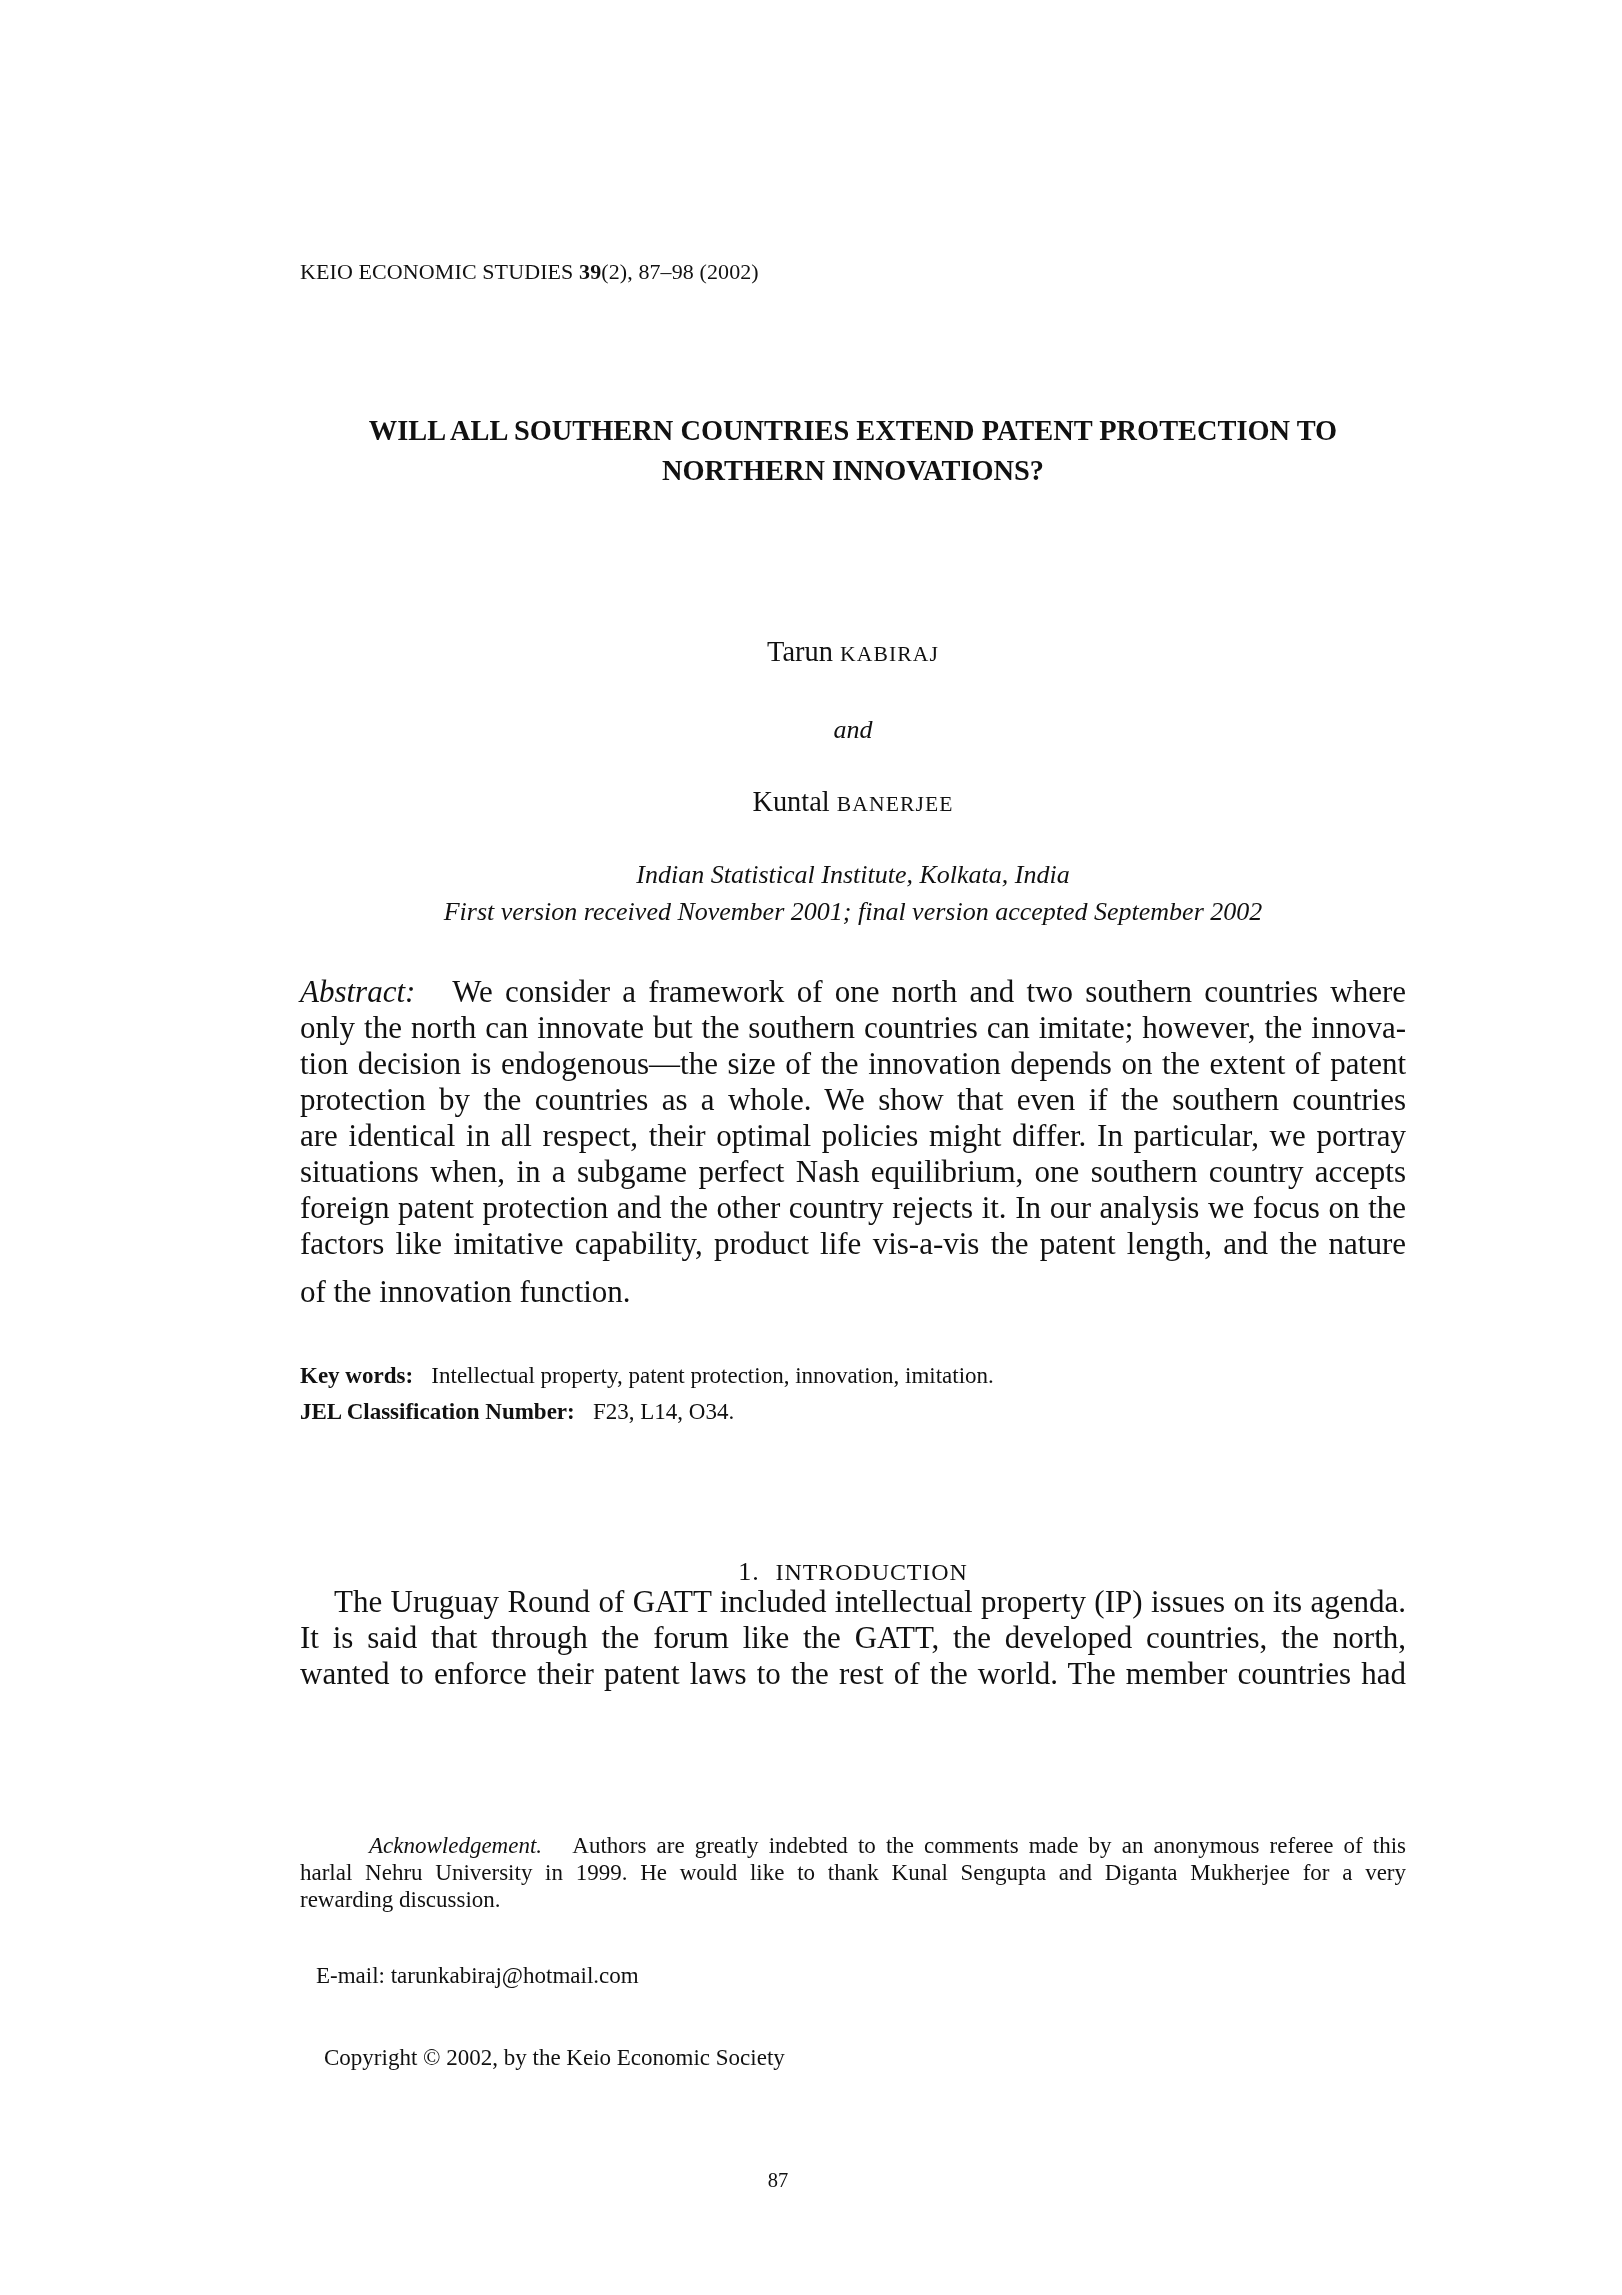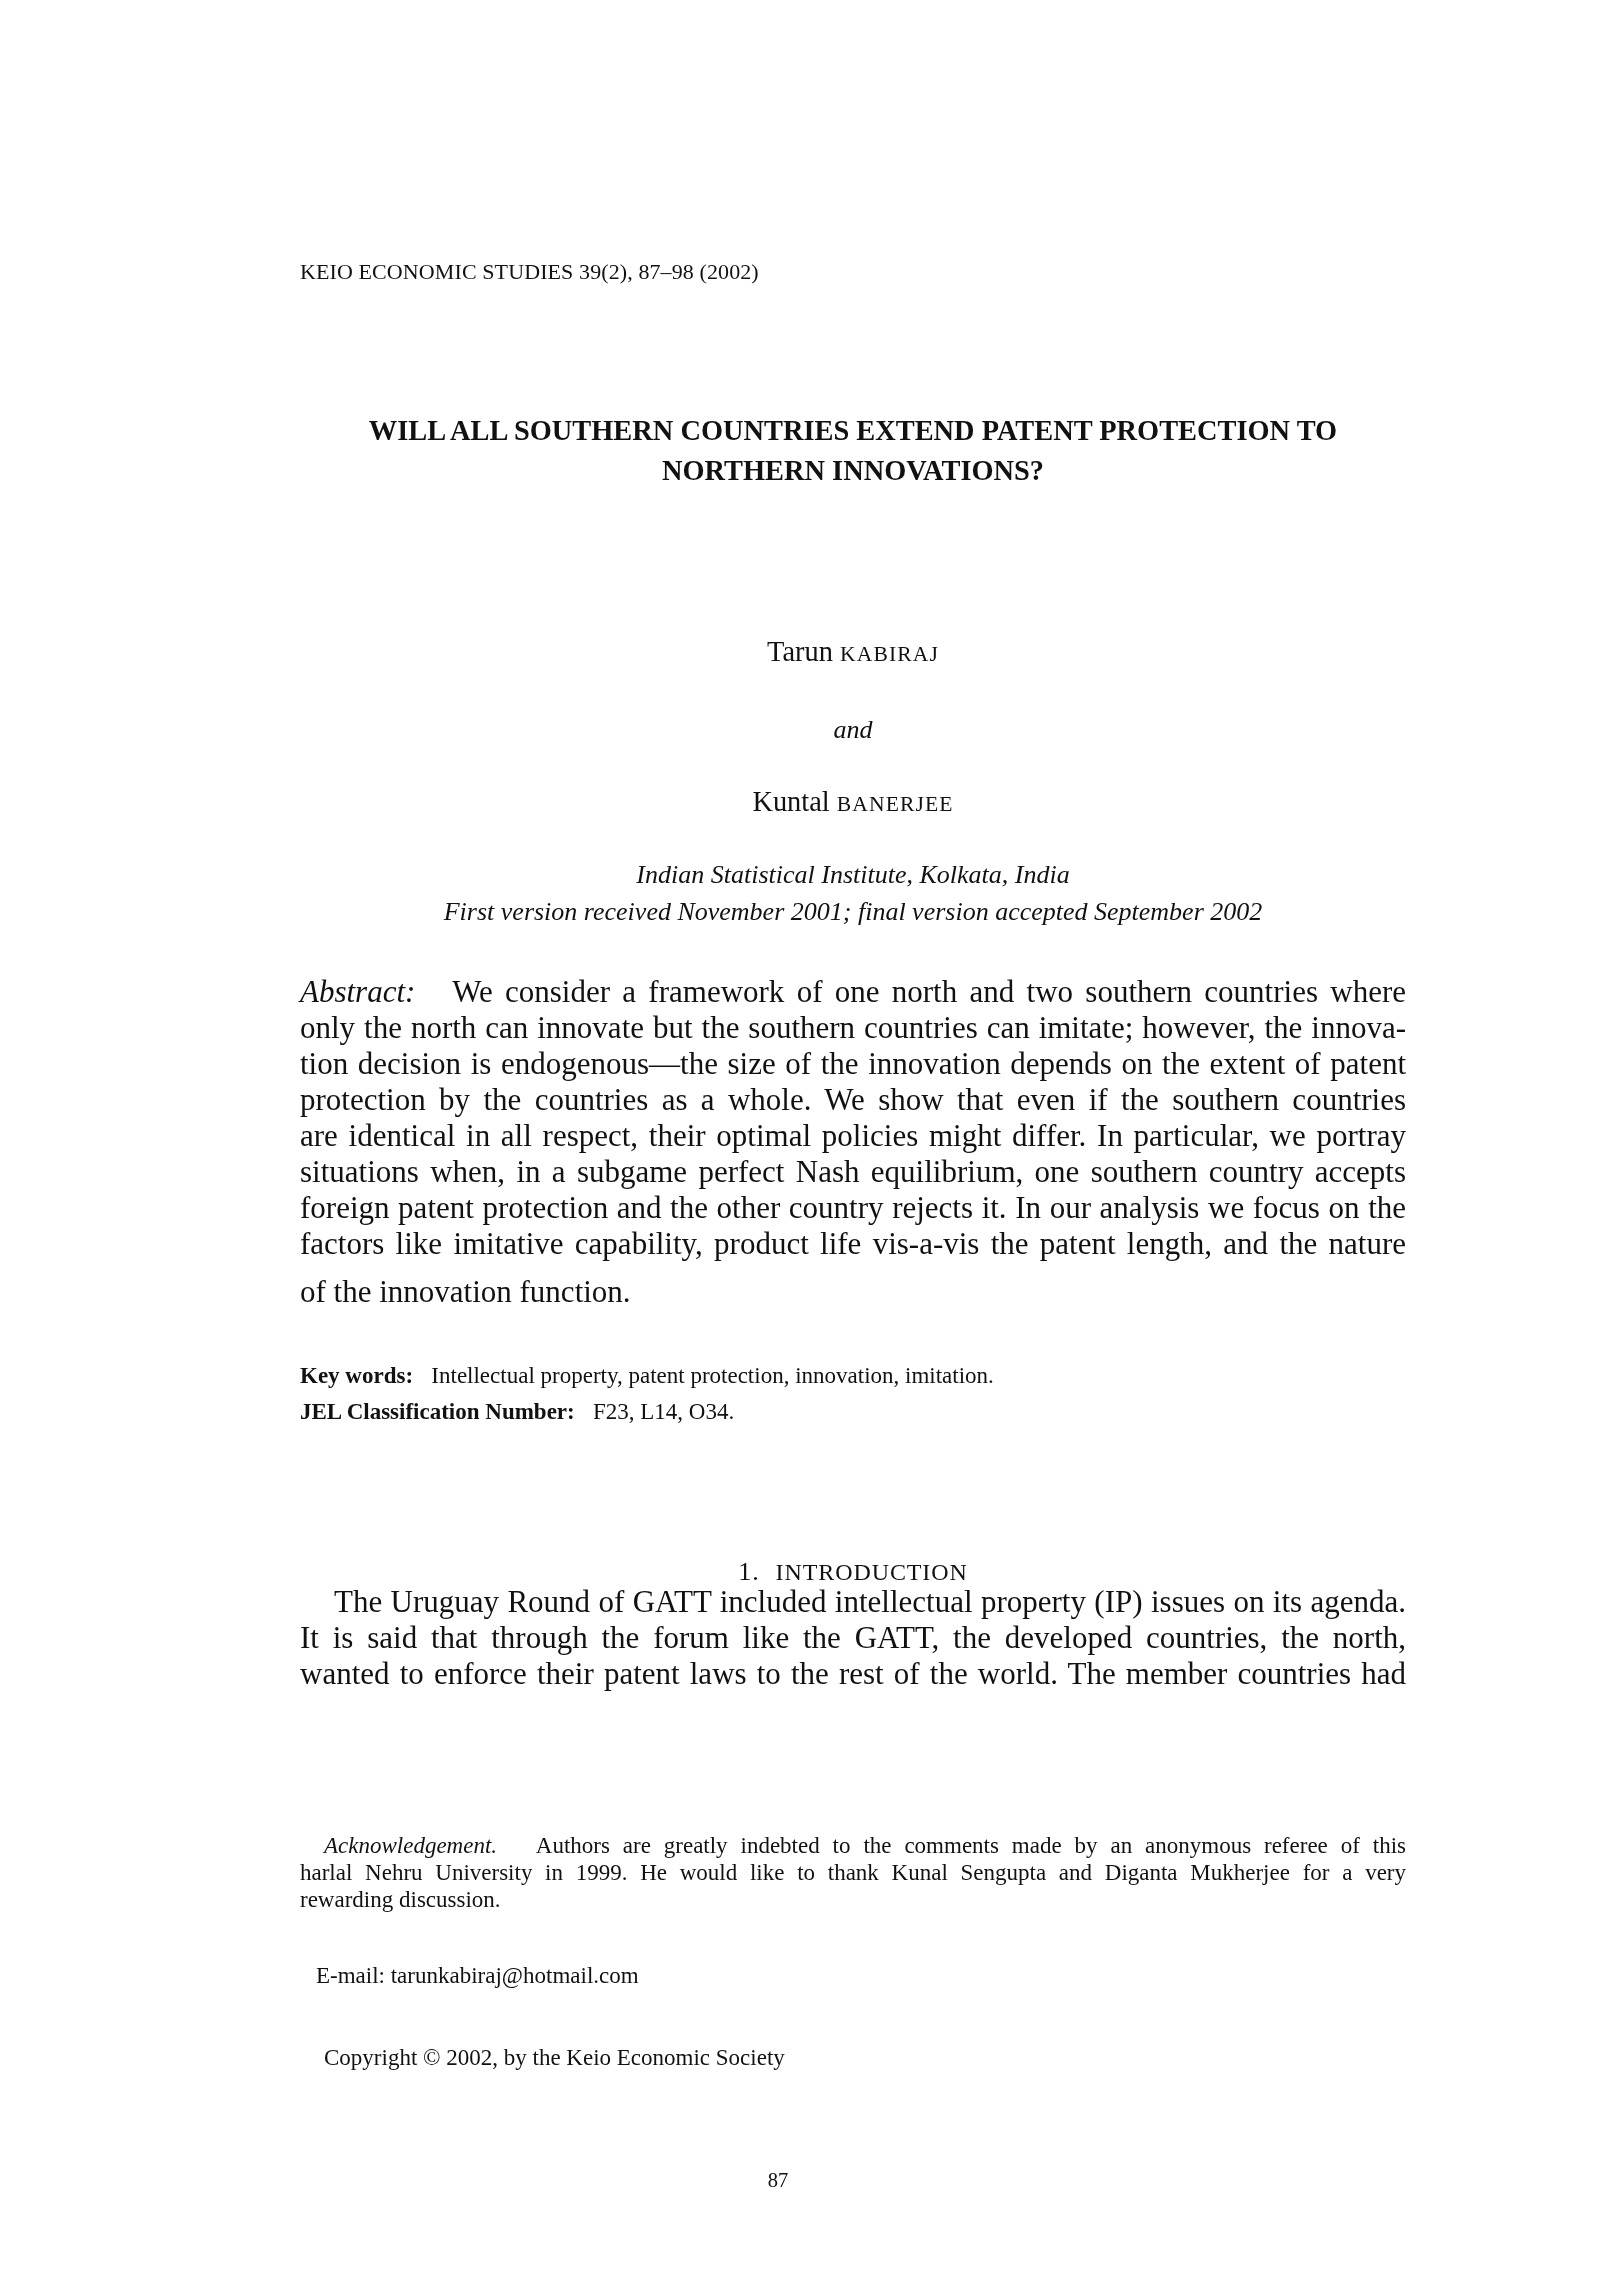--- a/index.html
+++ b/index.html
@@ -2,21 +2,21 @@
 <html style="font-size:9px"><head>
 <meta charset="utf-8">
 <style>
   html, body { margin:0; padding:0; background:#ffffff; }
   body { width:1622px; height:2295px; position:relative; overflow:hidden;
          font-family:"Liberation Serif", "DejaVu Serif", serif; color:#111; }
   .abs { position:absolute; }
   .col { left:300px; width:1106px; }
   .center { text-align:center;margin-top:24px; }
   #journal-header { top:259px; font-size:22px; letter-spacing:0.1px; }
-  #journal-header b { font-weight:normal; }
+  #journal-header b { font-weight:bold; }
   #title { top:387px; font-size:28.4px; font-weight:bold; line-height:40px; }
   .author { font-size:28.4px; }
   .author .sc { font-size:21.6px; letter-spacing:1.1px; }
   #author1 { top:612px; }
   #and { top:691px; font-size:26px; font-style:italic; }
   #author2 { top:762px; }
   #affil { top:836px; font-size:26px; font-style:italic; }
   #received { top:873px; font-size:26px; font-style:italic; }
   #abstract { top:974px; font-size:31px; line-height:36px; }
   #abstract .line { display:block; text-align:justify; text-align-last:justify; white-space:nowrap; }
@@ -24,21 +24,21 @@
   .lbl-it { font-style:italic; }
   #kw { top:1363px; font-size:23px; }
   #jel { top:1399px; font-size:23px; }
   .kb { font-weight:bold; margin-right:12.5px; }
   #sec { top:1533px; font-size:24px; letter-spacing:0.9px; }
   #sec .num { margin-right:16px; font-size:26px; }
   #intro { top:1584px; font-size:31px; line-height:36px; }
   .pl { display:block; text-align:justify; text-align-last:justify; white-space:nowrap; }
   .indent { padding-left:34px; }
   #ack { top:1832px; left:324px; width:1082px; font-size:23px; line-height:27px; }
-  #ack .al { display:block; text-align:justify; text-align-last:justify; white-space:nowrap; }
+  #ack .al { display:block; text-align:justify; text-align-last:justify; white-space:nowrap;margin-left:45px; }
   #ack .al.lastline { text-align-last:left; }
   #ack .al.first { padding-left:0; }
   #email { top:1963px; left:324px; font-size:23px; }
   #copyright { top:2045px; left:324px; font-size:23px; }
   #pageno { top:2145px; left:0; width:1556px; font-size:20.5px; }
 </style>
 </head>
 <body>
 
 <div id="journal-header" class="abs col">

